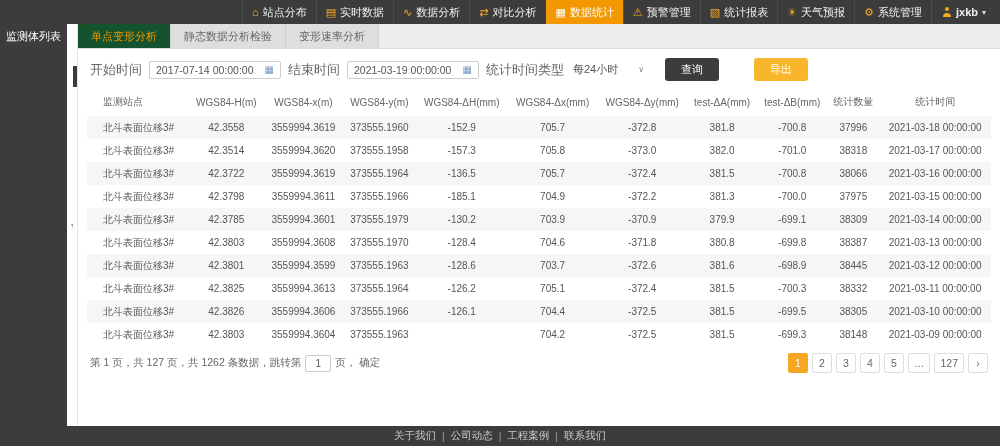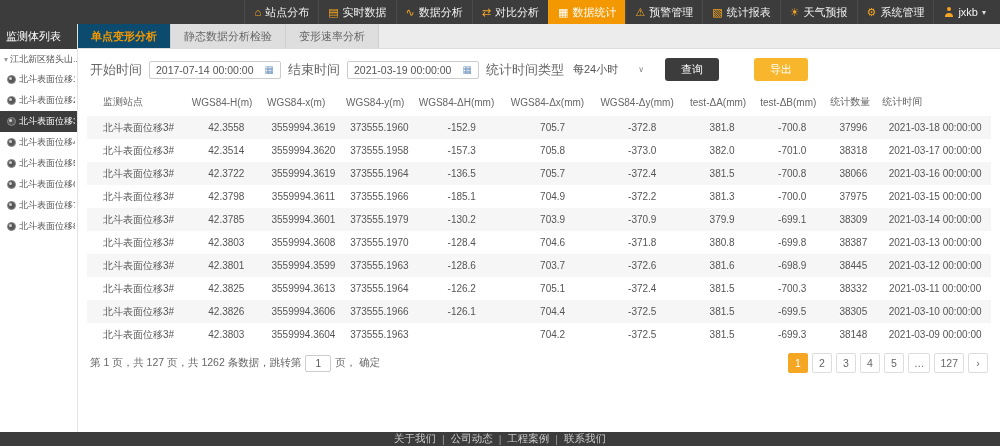--- a/index.html
+++ b/index.html
@@ -7,77 +7,77 @@
   body { font-family:"Liberation Sans","DejaVu Sans",sans-serif; }
   .app { width:1000px; height:446px; background:#fff; display:flex; flex-direction:column; overflow:hidden; position:relative; }
 
   
   .topnav { height:24px; background:#3c3c3c; display:flex; align-items:stretch; justify-content:flex-end; flex:none; }
   .nav-menu { display:flex; align-items:stretch; }
   .nav-item { display:flex; align-items:center; gap:4px; padding:0 9px; font-size:11px; color:#f2f2f2; cursor:pointer; border-left:1px solid rgba(255,255,255,0.08); white-space:nowrap; }
   .nav-item .ni { color:#f5a623; font-size:11px; line-height:1; }
   .nav-item.active { background:#f39800; color:#fff; }
   .nav-item.active .ni { color:#fff; }
-  .nav-user { display:flex; align-items:center; gap:4px; padding:0 14px 0 10px; color:#f2f2f2; font-size:11px; cursor:pointer; border-left:1px solid rgba(255,255,255,0.08); }
+  .nav-user { display:flex; align-items:center; gap:4px; padding:0 14px 0 10px; color:#f2f2f2; font-size:11px; cursor:pointer; border-left:1px solid rgba(255,255,255,0.08);font-weight:bold; }
   .user-ic { width:10px; height:10px; position:relative; display:inline-block; flex:none; }
   .user-ic::before { content:""; position:absolute; top:0; left:3px; width:4px; height:4px; border-radius:50%; background:#f5a623; }
   .user-ic::after { content:""; position:absolute; bottom:0; left:1px; width:8px; height:4px; border-radius:4px 4px 0 0; background:#f5a623; }
   .nav-caret { font-size:8px; color:#ddd; }
 
   
   .body-row { flex:1; display:flex; min-height:0; }
 
   
-  .sidebar { width:78px; flex:none; background:#fff; border-right:1px solid #e4e4e4; display:flex; flex-direction:column; overflow:hidden; }
+  .sidebar { width:78px; flex:none; background:#fff; border-right:1px solid #e4e4e4; display:flex; flex-direction:row; overflow:hidden; }
   .sb-title { background:#3c3c3c; color:#fff; font-size:11px; padding:5px 6px; white-space:nowrap; }
   .sb-tabs { display:flex; border-bottom:1px solid #eee; flex:none; }
   .sb-tab { flex:1; text-align:center; font-size:10px; color:#888; padding:4px 0 3px; cursor:pointer; border-bottom:2px solid transparent; }
   .sb-tab.active { color:#f39800; border-bottom-color:#f39800; }
   .sb-tree-root { display:flex; align-items:center; gap:2px; font-size:9px; color:#555; padding:4px 2px 3px 4px; white-space:nowrap; overflow:hidden; cursor:pointer; }
   .tr-ic { color:#999; font-size:8px; }
   .sb-list { display:flex; flex-direction:column; }
   .sb-item { display:flex; align-items:center; gap:3px; padding:4px 2px 4px 7px; font-size:9px; color:#555; cursor:pointer; white-space:nowrap; overflow:hidden; }
   .sb-item.selected { background:#3c3c3c; color:#fff; }
   .sat-icon { width:9px; height:9px; border-radius:50%; background:#565656; border:1px solid #8a8a8a; position:relative; flex:none; }
   .sat-icon::after { content:""; position:absolute; top:1px; left:1px; width:3px; height:3px; border-radius:50%; background:#cfcfcf; }
   .sb-label { overflow:hidden; }
 
   
   .main { flex:1; display:flex; flex-direction:column; min-width:0; background:#fff; overflow:hidden; }
   .tabbar { display:flex; background:#ececec; border-bottom:1px solid #ddd; flex:none; }
   .tab { padding:5px 13px 4px; font-size:11px; color:#666; background:#dedede; border-right:1px solid #cfcfcf; cursor:pointer; white-space:nowrap; }
-  .tab.active { background:#0c4a6e; color:#f39800;font-weight:bold; }
+  .tab.active { background:#14532d; color:#f39800; }
 
   .filters { display:flex; align-items:center; gap:7px; padding:9px 12px 7px; flex:none; }
   .flabel { font-size:13px; color:#666; white-space:nowrap; }
   .finput { display:flex; align-items:center; gap:11px; border:1px solid #ccc; border-radius:2px; padding:2px 6px; font-size:10.5px; color:#555; background:#fff; cursor:pointer; white-space:nowrap; }
   .cal { color:#6f94bd; font-size:10px; }
   .fselect { display:flex; align-items:center; gap:20px; font-size:11px; color:#555; cursor:pointer; padding:2px 2px; white-space:nowrap; }
   .caret2 { font-size:8px; color:#888; }
   .btn-query { background:#3c3c3c; color:#fff; border:none; border-radius:3px; padding:4px 16px; font-size:11px; margin-left:12px; cursor:pointer; }
   .btn-export { background:#f8b62d; color:#fff; border:none; border-radius:3px; padding:4px 16px; font-size:11px; margin-left:28px; cursor:pointer; }
 
   .dtable { width:calc(100% - 18px); margin:0 9px; border-collapse:collapse; font-size:10px; color:#555; table-layout:auto; flex:none; }
-  .dtable th { font-weight:normal; color:#666; padding:7px 3px; text-align:left; white-space:nowrap; }
+  .dtable th { font-weight:normal; color:#666; padding:7px 3px; text-align:center; white-space:nowrap; }
   .dtable td { padding:4.5px 3px; text-align:center; white-space:nowrap; }
   .dtable th:first-child, .dtable td:first-child { text-align:left; padding-left:16px; }
   .dtable tbody tr:nth-child(odd) { background:#f6f6f6; }
 
   .pagerow { display:flex; align-items:center; justify-content:space-between; padding:7px 12px; font-size:10.5px; color:#666; flex:none;gap:20px; }
   .pageinfo { display:flex; align-items:center; white-space:nowrap; }
   .jump-input { width:26px; height:17px; border:1px solid #ccc; border-radius:2px; text-align:center; font-size:10px; color:#555; margin:0 4px; font-family:inherit; }
   .confirm { margin-left:3px; cursor:pointer; color:#666; }
   .pages { display:flex; gap:4px; align-items:center; }
   .pagebtn { min-width:20px; height:20px; padding:0 5px; display:flex; align-items:center; justify-content:center; border:1px solid #ddd; border-radius:2px; background:#fff; color:#666; font-size:10.5px; cursor:pointer; }
   .pagebtn.active { background:#f5a623; border-color:#f5a623; color:#fff; }
 
   .spacer { flex:1; background:#fff; }
 
   
-  .footer { height:14px; background:#3c3c3c; color:#ccc; font-size:10.5px; display:flex; align-items:center; justify-content:center; gap:6px; flex:none; }
+  .footer { height:20px; background:#3c3c3c; color:#ccc; font-size:10.5px; display:flex; align-items:center; justify-content:center; gap:6px; flex:none; }
   .flink { cursor:pointer; }
   .fsep { color:#9a9a9a; }
 </style>
 </head>
 <body>
 
 <div class="app">
 
   <header class="topnav">
     <nav class="nav-menu">

